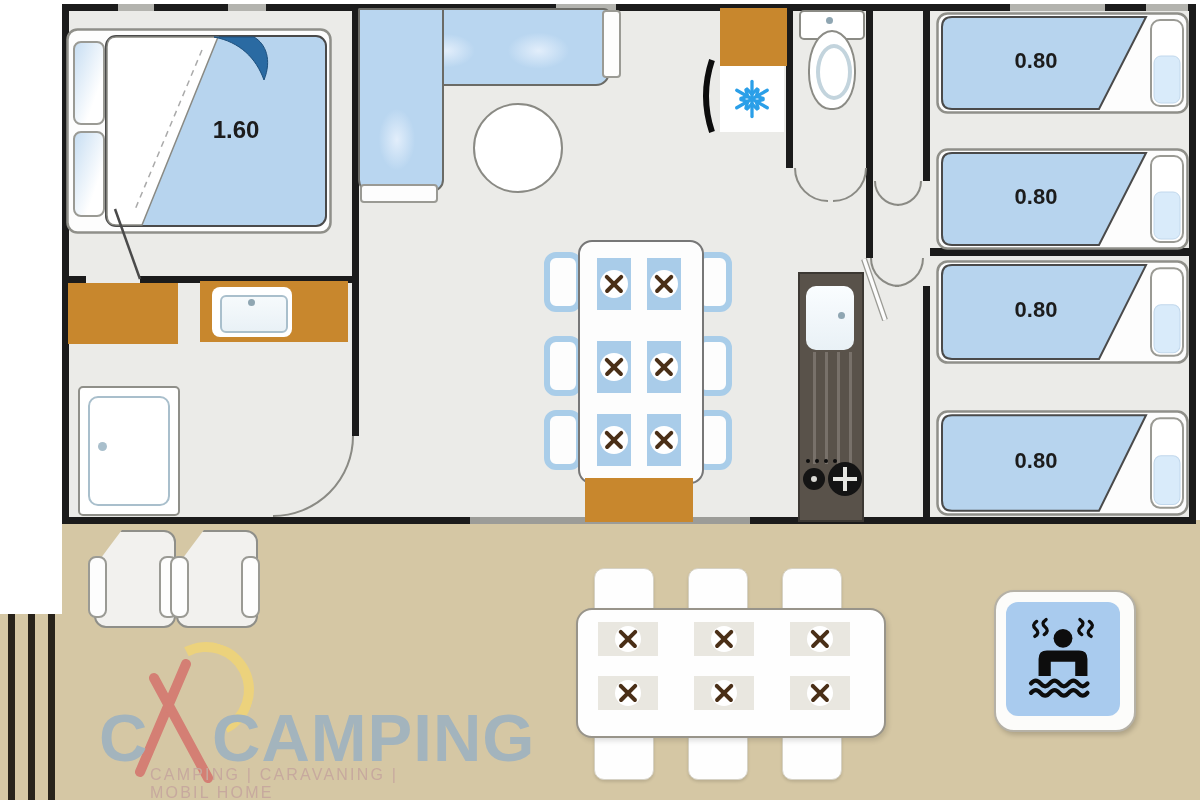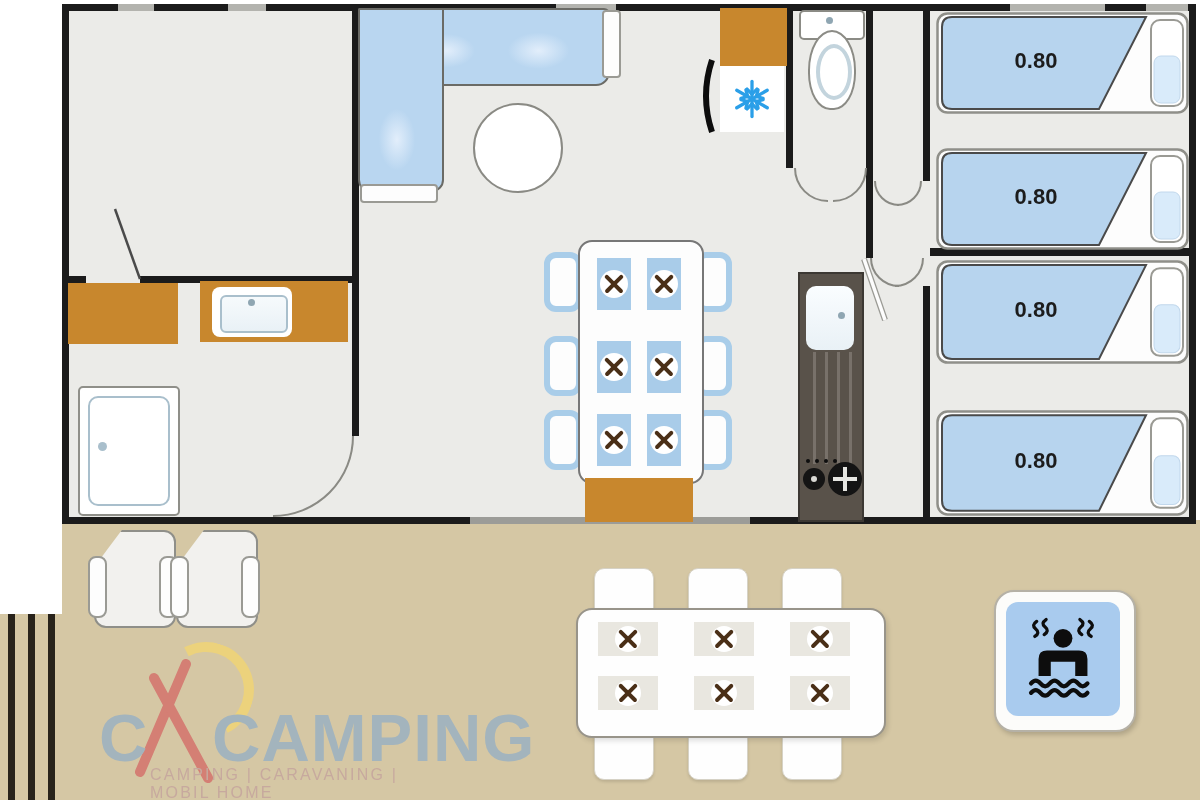--- a/index.html
+++ b/index.html
@@ -78,20 +78,38 @@
   <div class="wall" style="left:930px;top:248px;width:266px;height:8px;"></div>
   <div class="wall" style="left:923px;top:286px;width:7px;height:238px;"></div>
 
   <div class="win" style="left:118px;top:4px;width:36px;height:7px;"></div>
   <div class="win" style="left:228px;top:4px;width:38px;height:7px;"></div>
   <div class="win" style="left:556px;top:4px;width:60px;height:7px;"></div>
   <div class="win" style="left:1010px;top:4px;width:95px;height:7px;"></div>
   <div class="win" style="left:1146px;top:4px;width:42px;height:7px;"></div>
   <div class="win" style="left:470px;top:517px;width:280px;height:7px;background:#9c9c98;"></div>
 
+  <div class="abs" style="left:66px;top:28px;width:266px;height:206px;">
+    <svg width="266" height="206" viewBox="0 0 266 206">
+      <defs>
+        <linearGradient id="pilg" x1="0" y1="0" x2="1" y2="1">
+          <stop offset="0" stop-color="#c6ddf2"></stop>
+            <stop offset="0.7" stop-color="#ffffff"></stop>
+        </linearGradient>
+      </defs>
+      <rect x="1.5" y="1.5" width="263" height="203" rx="10" fill="#fdfdfd" stroke="#8f8f89" stroke-width="2.5"></rect>
+      <rect x="8" y="14" width="30" height="82" rx="7" fill="url(#pilg)" stroke="#9a9a94" stroke-width="2"></rect>
+      <rect x="8" y="104" width="30" height="84" rx="7" fill="url(#pilg)" stroke="#9a9a94" stroke-width="2"></rect>
+      <rect x="40" y="8" width="220" height="190" rx="10" fill="#b7d4ee" stroke="#4a4a4a" stroke-width="2"></rect>
+      <path d="M50,9 L152,9 L76,197 L50,197 Q41,197 41,187 L41,19 Q41,9 50,9 Z" fill="#ffffff" stroke="#8a8a84" stroke-width="1.5"></path>
+      <path d="M136,22 L68,184" stroke="#aaaaaa" stroke-width="1.5" stroke-dasharray="6,5" fill="none"></path>
+      <path d="M148,9 C174,14 190,30 198,52 C206,32 200,16 188,9 Z" fill="#2a6aa2" stroke="#1d4f7c" stroke-width="1"></path>
+    </svg>
+    <div class="dim" style="left:110px;top:88px;width:120px;font-size:24px;">1.60</div>
+  </div>
 
   <div class="counter" style="left:68px;top:283px;width:110px;height:61px;"></div>
   <div class="counter" style="left:200px;top:281px;width:148px;height:61px;"></div>
   <div class="sink-out" style="left:212px;top:287px;width:80px;height:50px;"></div>
   <div class="sink-in" style="left:220px;top:295px;width:64px;height:34px;"></div>
   <div class="dot" style="left:248px;top:299px;width:7px;height:7px;"></div>
   <div class="abs" style="left:78px;top:386px;width:98px;height:126px;background:#fff;border:2.5px solid #8f8f89;border-radius:5px;"></div>
   <div class="abs" style="left:88px;top:396px;width:78px;height:106px;border:2.5px solid #a9bfcc;border-radius:10px;"></div>
   <div class="dot" style="left:98px;top:442px;width:9px;height:9px;background:#a9bfcc;"></div>
 

